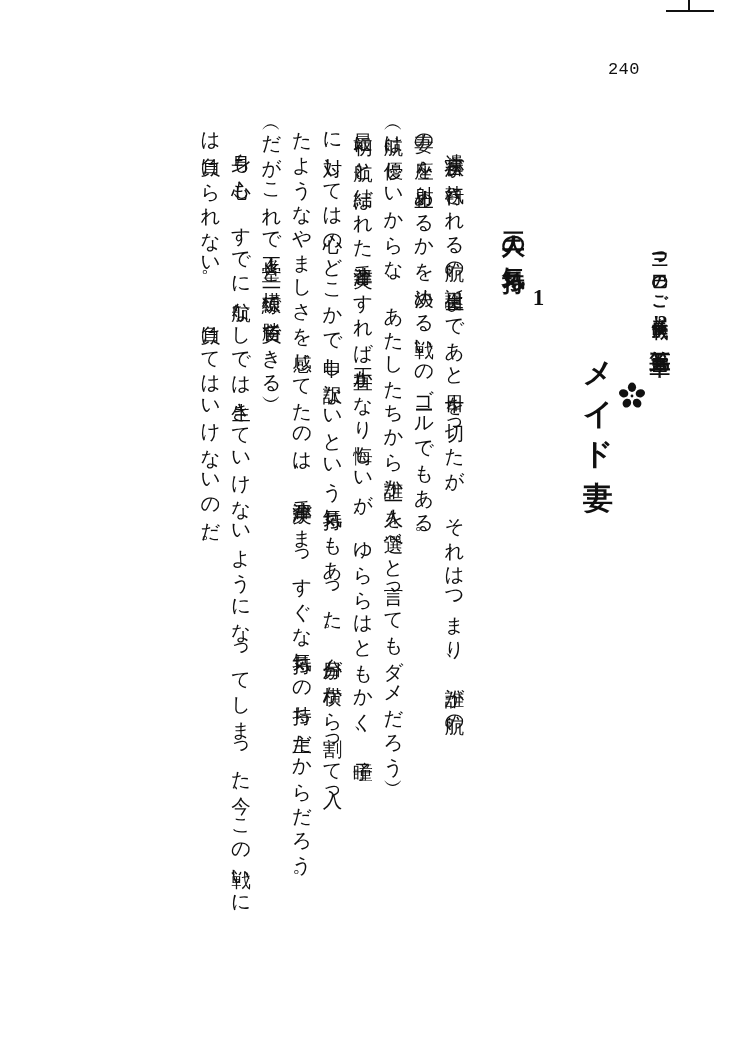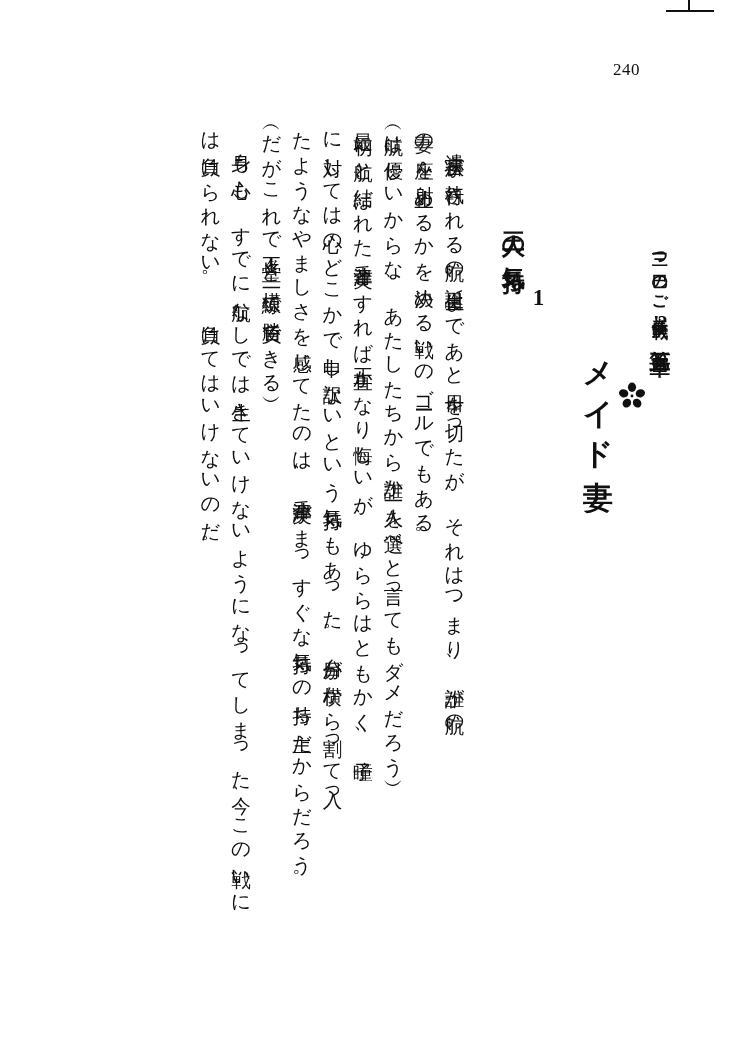--- a/index.html
+++ b/index.html
@@ -33,21 +33,21 @@
     width: 2px;
     height: 10px;
   }
 
   .page-number {
     position: absolute;
     top: 60px;
     right: 96px;
     font-size: 17px;
     letter-spacing: 0.5px;
-    font-family: Liberation Serif, serif;
+    font-family: Liberation Mono, monospace;
     margin-left: 32px;
   }
 
   
   .vertical-area {
     position: absolute;
     top: 118px;
     right: 60px;
     bottom: 48px;
     left: 60px;

